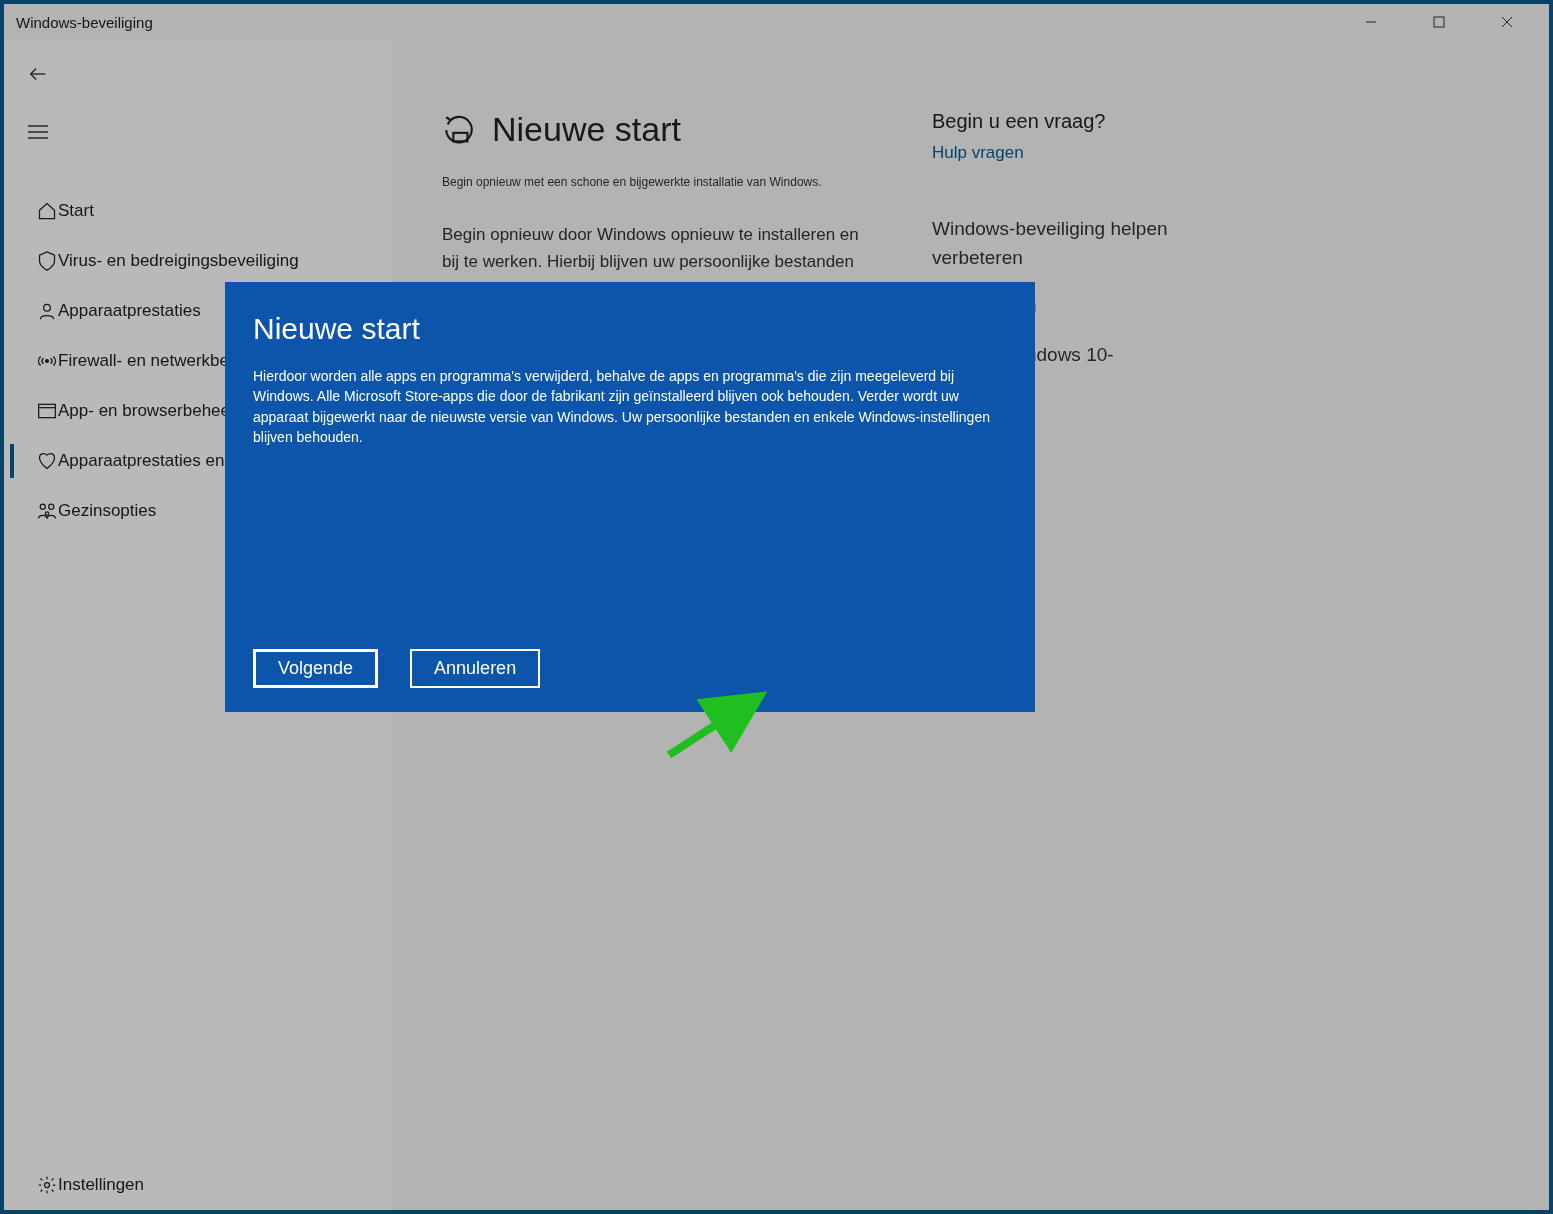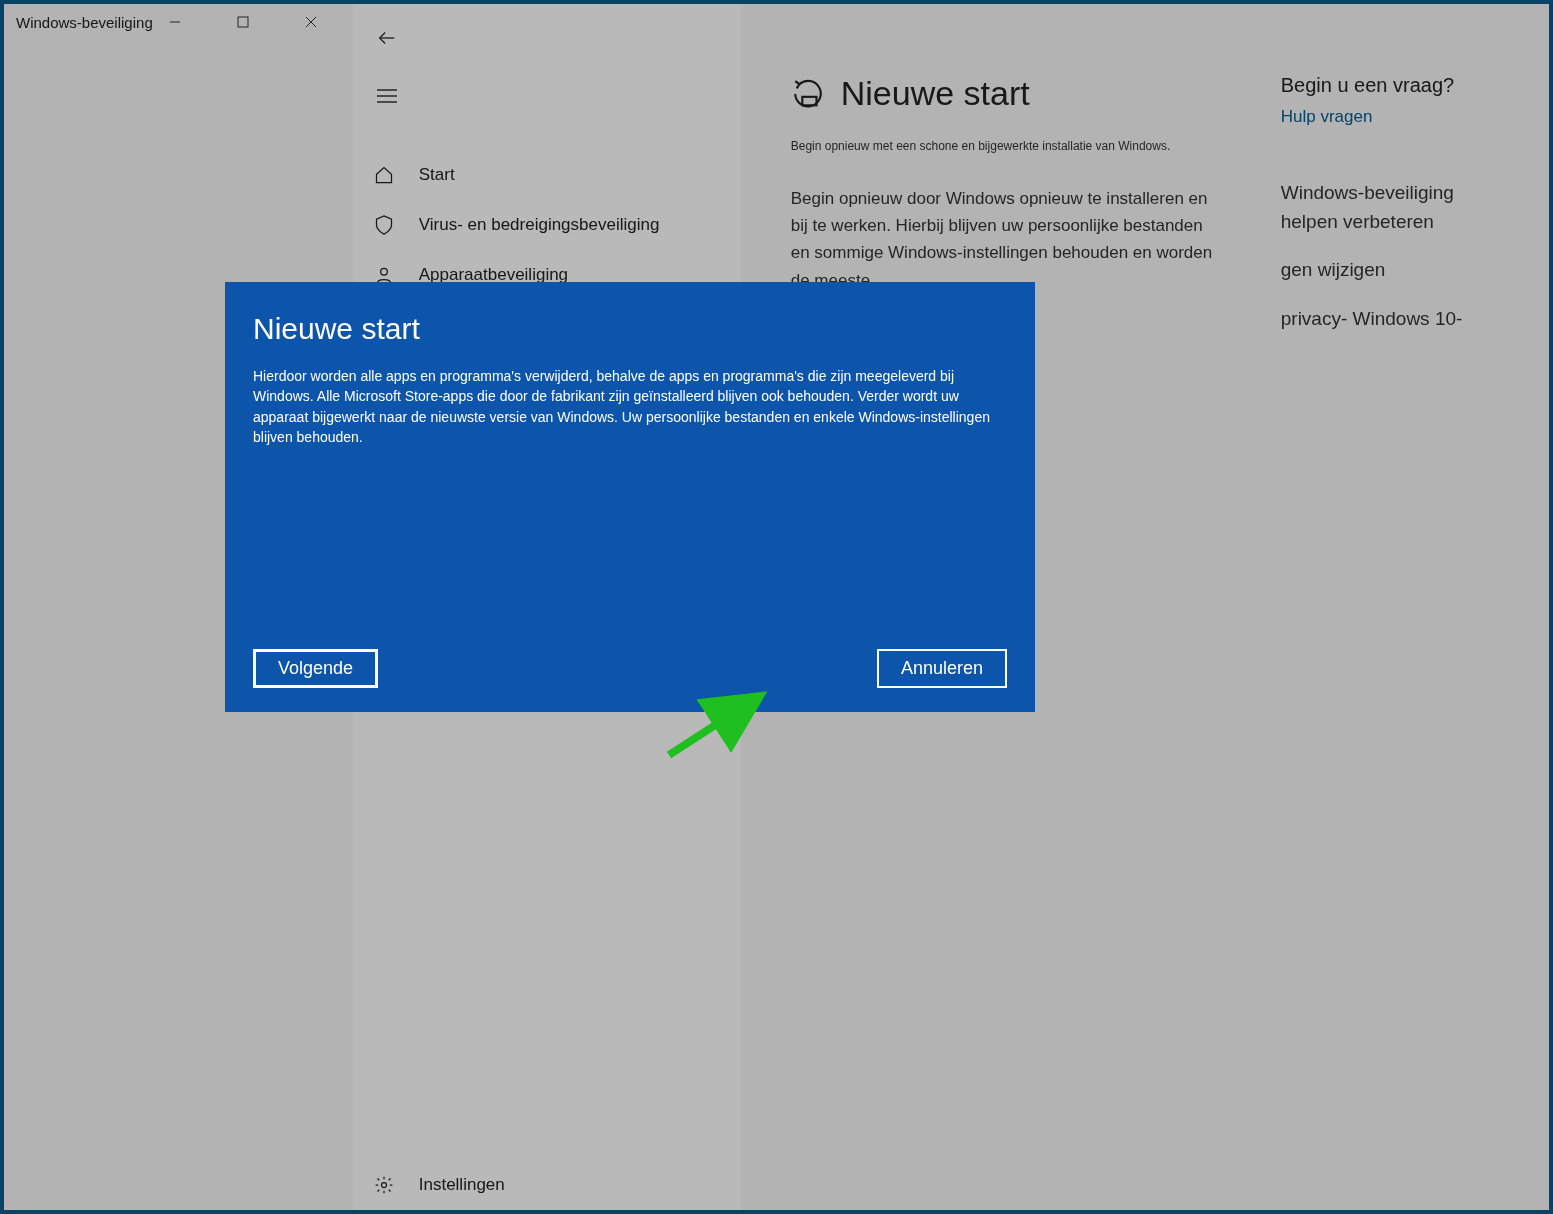--- a/index.html
+++ b/index.html
@@ -8,21 +8,21 @@
   height: 1214px;
   background: #0a5a8c;
   overflow: hidden;
   position: relative;
 }
 .window {
   position: absolute;
   top: 4px; left: 4px; right: 4px; bottom: 4px;
   background: #f2f2f2;
   display: flex;
-  flex-direction: row;
+  flex-direction: column;
 }
 .titlebar {
   height: 36px;
   display: flex;
   align-items: center;
   padding: 0 12px;
   font-size: 15px;
   color: #222;
 }
 .titlebar .spacer { flex: 1; }
@@ -34,22 +34,22 @@
   background: #fafafa;
   display: flex;
   flex-direction: column;
   padding-top: 20px;
 }
 .nav-top { padding: 0 20px; display:flex; flex-direction:column; gap:20px; }
 .back-btn { width:28px; height:28px; display:flex; align-items:center; justify-content:center; }
 .hamburger { width:28px; height:28px; display:flex; align-items:center; justify-content:center; margin-top:10px;}
 .nav-list { margin-top: 40px; display:flex; flex-direction:column; }
 .nav-item {
-  display:flex; align-items:center; gap:24px;
-  padding: 14px 20px;
+  display:flex; align-items:center; 
+  padding: 14px 32px;
   font-size: 17px;
   color:#222;
   position: relative;
 }
 .nav-item.active::before {
   content:"";
   position:absolute; left:6px; top:8px; bottom:8px; width:4px; background:#0a5a8c;
 }
 .nav-item .icon { width:22px; height:22px; display:flex; align-items:center; justify-content:center; color:#222;}
 .sidebar-footer { margin-top:auto; }
@@ -83,21 +83,21 @@
   background: #1356a9;
   color:#fff;
   padding: 30px 28px 24px 28px;
   display:flex;
   flex-direction:column;
 }
 .modal { background:#0c55ab; }
 .modal-title { font-size: 30px; font-weight:400; margin-bottom:20px; }
 .modal-body { font-size: 14px; line-height:1.45; }
 .modal-body p { margin-bottom: 22px; }
-.modal-buttons { margin-top:auto; display:flex; gap:32px; justify-content:space-between; }
+.modal-buttons { margin-top:auto; display:flex; gap:32px; justify-content:flex-start; }
 .modal-btn {
   border: 2px solid #fff;
   background: transparent;
   color:#fff;
   font-size: 18px;
   padding: 6px 22px;
   min-width: 110px;
   cursor:pointer;
 }
 .modal-btn.primary { border-width:3px; }
@@ -171,21 +171,21 @@
           </span>
           <span>Virus- en bedreigingsbeveiliging</span>
         </div>
         <div class="nav-item">
           <span class="icon">
             <svg width="20" height="20" viewBox="0 0 24 24" fill="none" stroke="currentColor" stroke-width="1.5">
                 <circle cx="12" cy="8" r="4"></circle>
                 <path d="M4 22 C4 16 20 16 20 22"></path>
               </svg>
           </span>
-          <span>Apparaatbeveiliging</span>
+          <span>Apparaatprestaties</span>
         </div>
         <div class="nav-item">
           <span class="icon">
             <svg width="22" height="20" viewBox="0 0 24 20" fill="none" stroke="currentColor" stroke-width="1.5">
                 <path d="M5 5 C2 8 2 12 5 15"></path>
                 <path d="M8 7 C6 9 6 11 8 13"></path>
                 <circle cx="12" cy="10" r="1.5" fill="currentColor"></circle>
                 <path d="M16 7 C18 9 18 11 16 13"></path>
                 <path d="M19 5 C22 8 22 12 19 15"></path>
               </svg>

